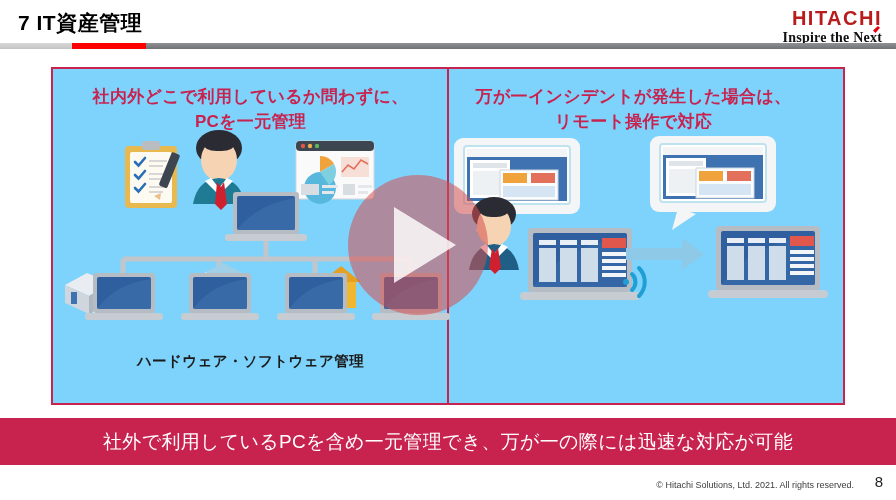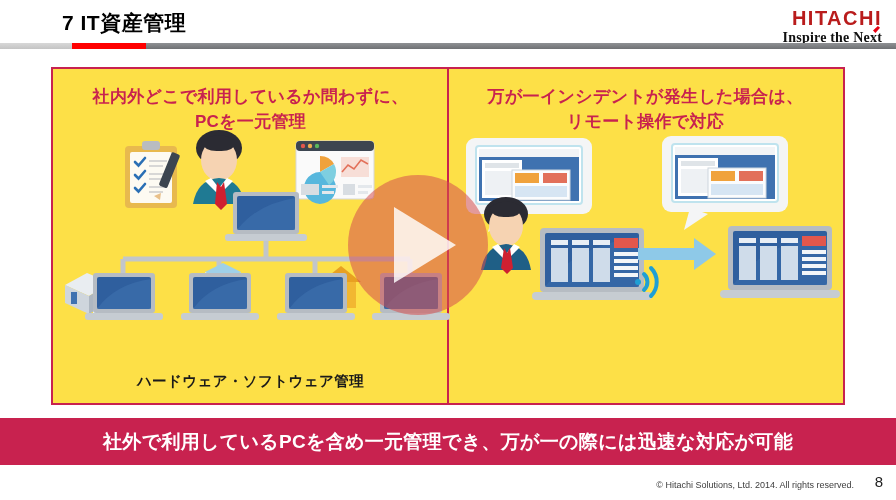--- a/index.html
+++ b/index.html
@@ -8,21 +8,21 @@
     background: #ffffff;
     font-family: "Liberation Sans", "DejaVu Sans", sans-serif;
     overflow: hidden;
   }
   .slide { position: relative; width: 896px; height: 500px; background:#fff; }
 
   
   .slide-title {
     position: absolute; left: 18px; top: 9px;
     font-size: 21px; font-weight: bold; color: #000;
-    letter-spacing: 0.5px; white-space: nowrap; margin-left: 44px;
+    letter-spacing: 0.5px; white-space: nowrap;
   }
   .logo-block { position: absolute; right: 14px; top: 8px; text-align: right; }
   .logo-main {
     font-size: 20px; font-weight: bold; color: #b91c1c;
     letter-spacing: 1.5px; line-height: 1;
   }
   .logo-sub {
     position: relative; display:inline-block;
     font-family: "Liberation Serif", "DejaVu Serif", serif;
     font-size: 14px; font-weight: bold; color: #111;
@@ -37,52 +37,52 @@
   .rule { position:absolute; left:0; top:43px; width:896px; height:6px; display:flex; }
   .rule .seg-a { width: 72px; background: linear-gradient(to bottom,#d8d8d8,#c4c4c4); }
   .rule .seg-b { width: 74px; background: #ff0000; }
   .rule .seg-c { flex: 1; background: linear-gradient(to bottom,#8f9194,#6f7174); }
 
   
   .frame {
     position: absolute; left: 51px; top: 67px;
     width: 794px; height: 338px;
     border: 2px solid #c8224f;
-    background: #fde047;
+    background: #7dd3fc;
   }
   .frame .divider {
     position: absolute; left: 50%; top: 0; width: 2px; height: 100%;
     background: #c8224f; transform: translateX(-1px);
   }
   .panel {
     position: absolute; top: 0; height: 100%;
     display: flex; flex-direction: column; align-items: center;
   }
   .panel.left  { left: 0;   width: 50%; }
-  .panel.right { right: 0;  width: 50%; }
+  .panel.right { right: 12px;  width: 50%; }
   .panel-head {
     margin-top: 16px;
     font-size: 17px; font-weight: bold; color: #c8224f;
     text-align: center; line-height: 1.45; letter-spacing: .3px;
     white-space: pre-line;
   }
   .panel-art { position: relative; flex: 1; width: 100%; }
   .panel-caption {
-    margin-bottom: 12px;
+    margin-bottom: 32px;
     font-size: 14.5px; font-weight: bold; color: #1a1a1a;
     letter-spacing: .4px;
   }
 
   
   .banner {
     position: absolute; left: 0; top: 418px; width: 896px; height: 47px;
     background: #c8224f; display: flex; align-items: center; justify-content: center;
   }
   .banner-text {
-    color: #ffffff; font-size: 19px; font-weight: bold; letter-spacing: .3px;
+    color: #ffffff; font-size: 19px; font-weight: normal; letter-spacing: .3px;
     white-space: nowrap;
   }
 
   
   .copyright {
     position: absolute; right: 42px; top: 480px;
     font-size: 9px; color: #3d3d3d;
   }
   .page-num {
     position: absolute; right: 13px; top: 473px;
@@ -374,16 +374,16 @@
   </div>
 
   <div class="play-overlay">
     <div class="tri"></div>
   </div>
 
   <div class="banner">
     <div class="banner-text">社外で利用しているPCを含め一元管理でき、万が一の際には迅速な対応が可能</div>
   </div>
 
-  <div class="copyright">© Hitachi Solutions, Ltd. 2014. All rights reserved.</div>
+  <div class="copyright">© Hitachi Solutions, Ltd. 2021. All rights reserved.</div>
   <div class="page-num">8</div>
 
 </div>
 
 </body></html>

